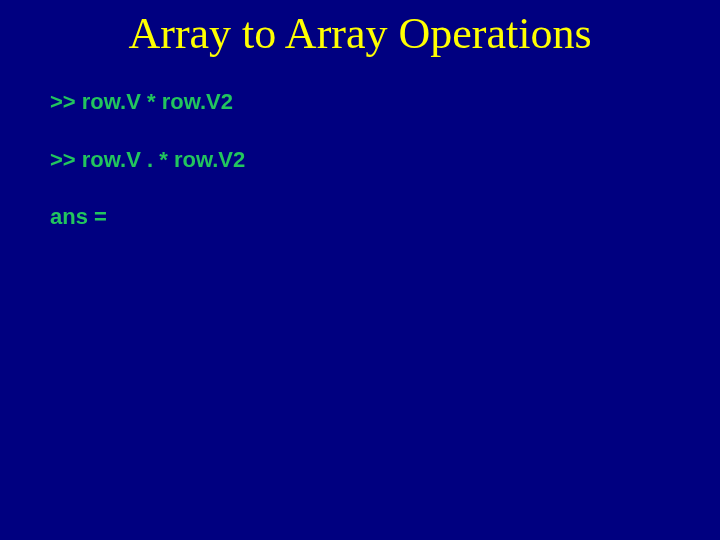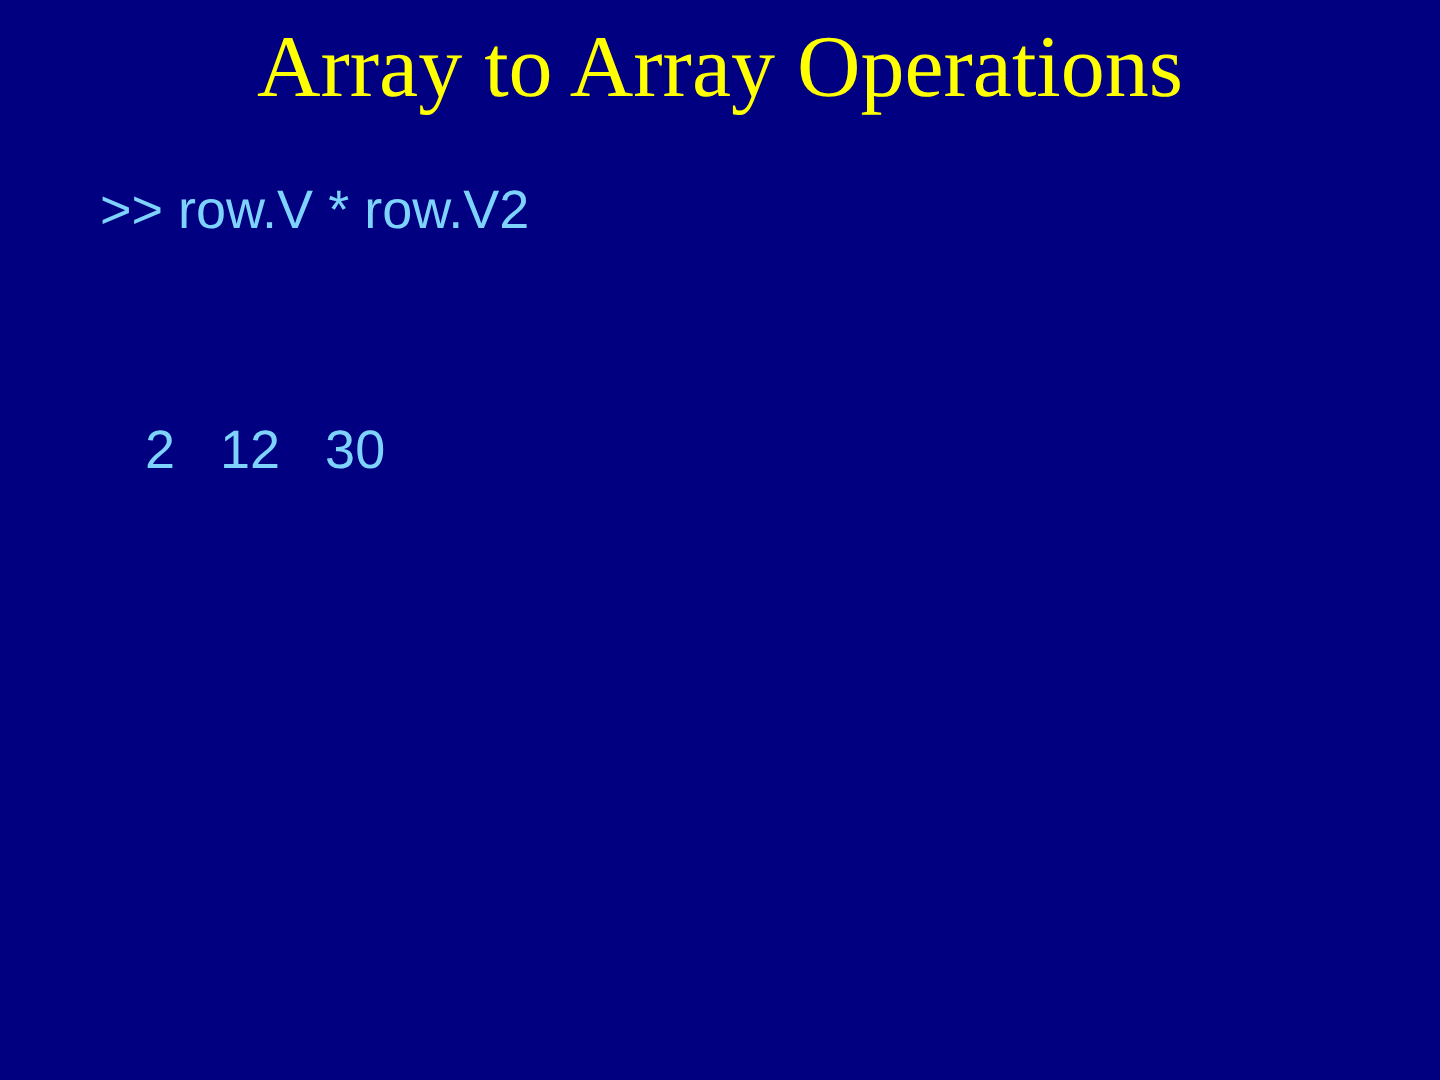--- a/index.html
+++ b/index.html
@@ -23,35 +23,36 @@
     font-size: 44px;
     font-weight: 400;
     text-align: center;
     padding-top: 8px;
     margin: 0;
   }
   .body {
     padding: 28px 50px 0 50px;
   }
   .line {
-    color: #7dd3fc;
-    font-weight: 400;
-    font-size: 27px;
+    color: #22c55e;
+    font-weight: 700;
+    font-size: 22px;
     line-height: 1.35;
     white-space: pre;
   }
   .gap {
     height: 28px;
   }
 </style>
 </head>
 <body>
 
 <div class="slide">
   <h1 class="title">Array to Array Operations</h1>
   <div class="body">
     <div class="line">&gt;&gt; row.V * row.V2</div>
     <div class="gap"></div>
+    <div class="line">&gt;&gt; row.V . * row.V2</div>
     <div class="gap"></div>
+    <div class="line">ans =</div>
     <div class="gap"></div>
-    <div class="line">   2   12   30</div>
   </div>
 </div>
 
 </body></html>

